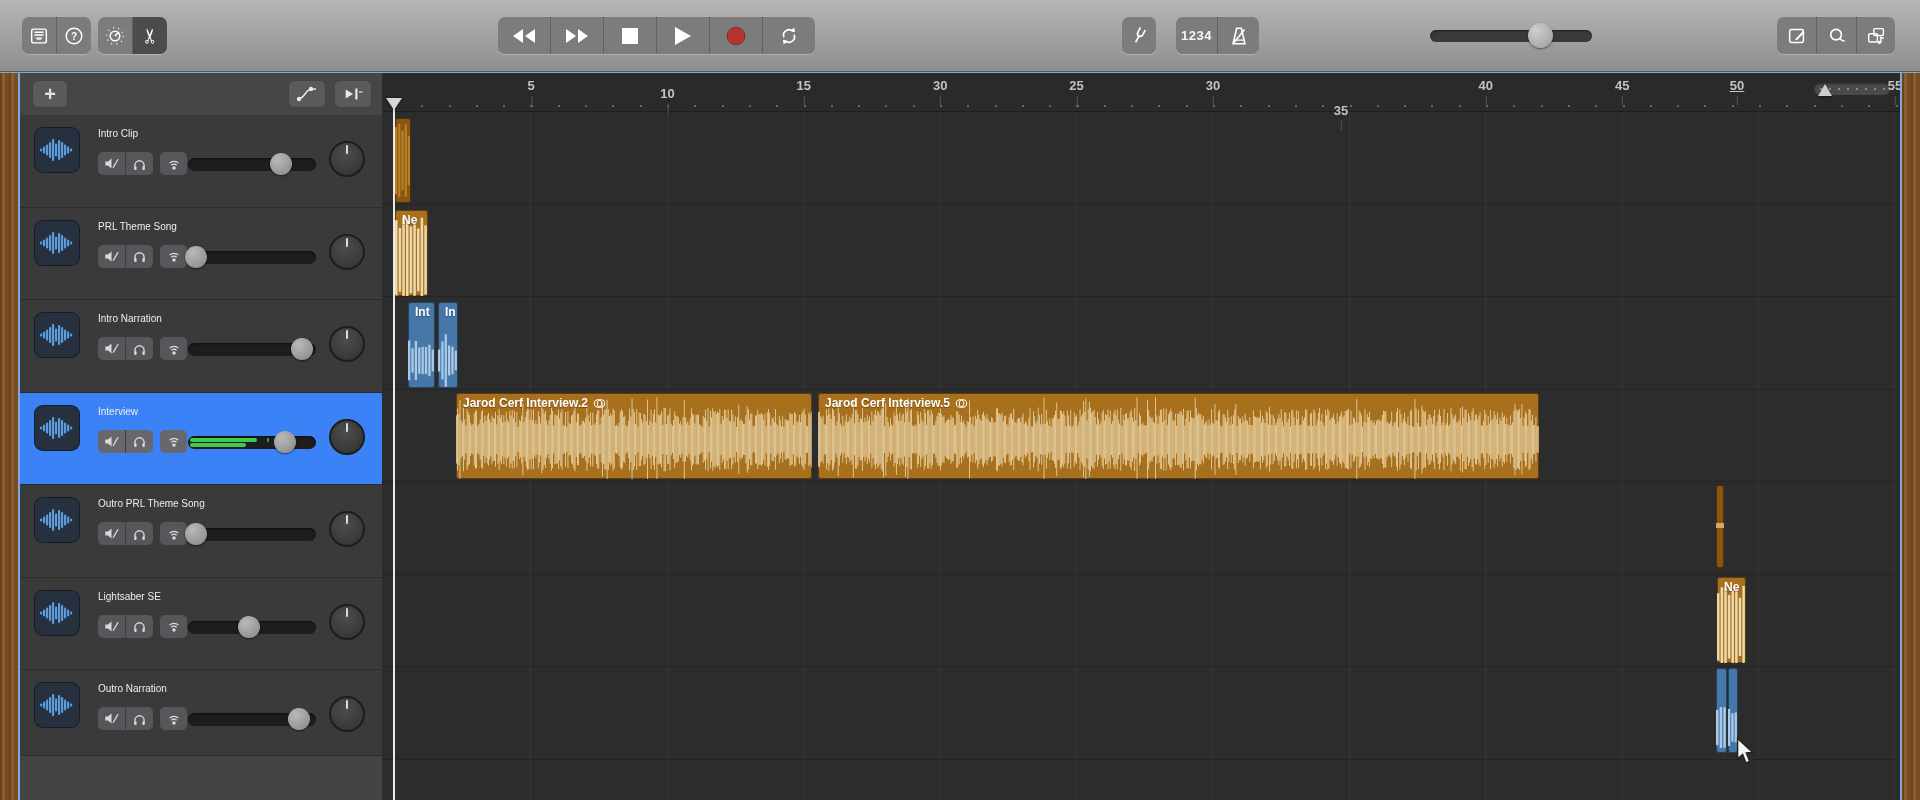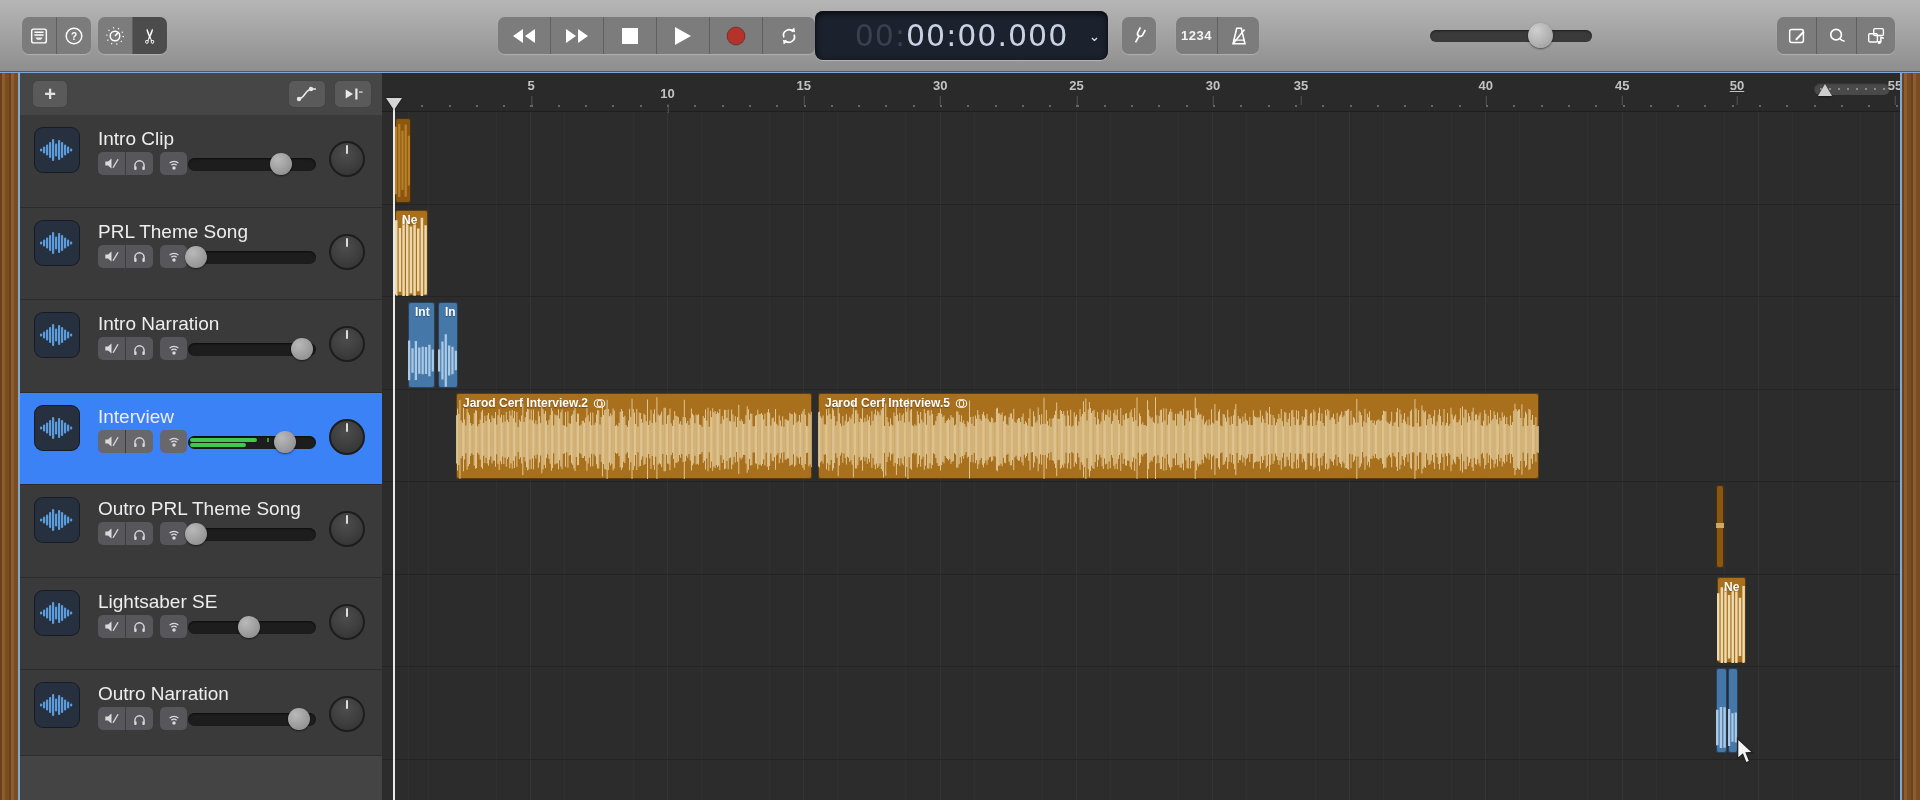--- a/index.html
+++ b/index.html
@@ -44,21 +44,21 @@
   .pbtn{position:absolute;top:7px;height:28px;background:#5a5a5a;border-radius:6px;color:#e2e2e2;
     display:flex;align-items:center;justify-content:center;box-shadow:inset 0 0 0 1px rgba(0,0,0,.25)}
   .addbtn{left:12px;width:36px;font-size:20px;font-weight:bold;line-height:1}
   .autobtn{left:268px;width:38px}
   .catchbtn{left:314px;width:38px}
   .rows{position:absolute;top:42px;left:0;right:0}
   .trow{position:relative;height:91.5px;background:#3a3a3a;border-bottom:1px solid #2c2c2c}
   .trow.sel{background:#3b82f6}
   .ticon{position:absolute;left:14px;top:12px;width:46px;height:46px;border-radius:9px;background:#26303e;
     display:flex;align-items:center;justify-content:center;box-shadow:inset 0 0 0 1px rgba(0,0,0,.4)}
-  .tname{position:absolute;left:78px;top:13px;font-size:19px;color:#ededed}
+  .tname{position:absolute;left:78px;top:13px;font-size:10px;color:#ededed}
   .tbtns{position:absolute;left:78px;top:37px;display:flex;align-items:center}
   .sbtn{width:27px;height:23px;background:#56565b;display:flex;align-items:center;justify-content:center}
   .sbtn.first{border-radius:5px 0 0 5px;border-right:1px solid #3e3e42}
   .sbtn.mid{border-radius:0 5px 5px 0}
   .sbtn.lone{border-radius:5px;margin-left:7px}
   .trow.sel .sbtn{background:#67676c}
   .vslider{position:absolute;left:168px;top:43px;width:128px;height:13px;background:#1d1d1d;border-radius:7px;
     box-shadow:inset 0 1px 2px rgba(0,0,0,.6)}
   .vthumb{position:absolute;top:-5px;width:22px;height:22px;margin-left:-11px;border-radius:50%;
     background:radial-gradient(circle at 35% 30%,#b9b9b9,#868686);box-shadow:0 1px 2px rgba(0,0,0,.55)}
@@ -171,25 +171,20 @@
     <div class="tcell">
       <svg width="22" height="22" viewBox="0 0 24 24" fill="none" stroke="#fff" stroke-width="1.8">
         <path d="M6.5 13.5a6 6 0 0 1 10-6.3"></path>
           <path d="M17.5 10.5a6 6 0 0 1-10 6.3"></path>
         <polygon points="17.8,2.8 18.6,8 13.6,6.4" fill="#fff" stroke="none"></polygon>
         <polygon points="6.2,21.2 5.4,16 10.4,17.6" fill="#fff" stroke="none"></polygon>
       </svg>
     </div>
   </div>
 
-  <div class="lcd">
-    <span class="dim">00:</span>
-      <span>00:00.000</span>
-    <span class="chev">⌄</span>
-  </div>
 
   <div class="tgroup" style="left:1122px">
     <div class="tcell small">
       <svg width="22" height="24" viewBox="0 0 24 24" fill="none" stroke="#fff" stroke-width="1.8" transform="rotate(28)">
         <path d="M9 3v6a3 3 0 0 0 6 0V3"></path>
           <path d="M12 12v8"></path>
       </svg>
     </div>
   </div>
 
@@ -582,21 +577,21 @@
     <div class="zslider">
       <div class="dots"></div>
       <div class="zthumb"></div>
     </div>
   <span class="rmark" style="left: 149px;">5</span>
       <span class="rmark" style="left: 285.4px; margin-top: 8px;">10</span>
       <span class="rmark" style="left: 421.8px;">15</span>
       <span class="rmark" style="left: 558.2px;">30</span>
       <span class="rmark" style="left: 694.6px;">25</span>
       <span class="rmark" style="left: 831px;">30</span>
-      <span class="rmark" style="left: 919px;">35</span>
+      <span class="rmark" style="left: 959px; margin-top: 25px;">35</span>
       <span class="rmark" style="left: 1103.8px;">40</span>
       <span class="rmark" style="left: 1240.2px;">45</span>
       <span class="rmark" style="left: 1355px; text-decoration: underline;">50</span>
       <span class="rmark" style="left: 1513px;">55</span>
     </div>
 
   <div class="lanes">
     <div class="lane"></div>
     <div class="lane"></div>
     <div class="lane"></div>

